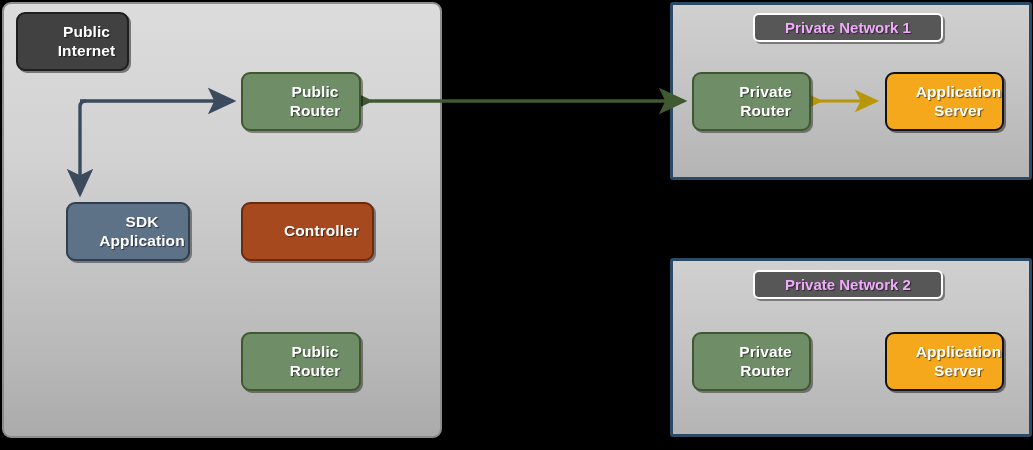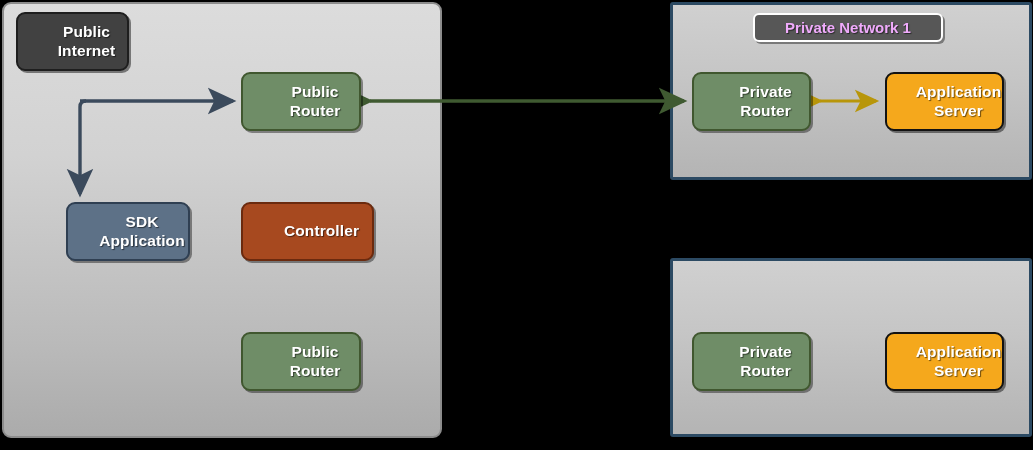--- a/index.html
+++ b/index.html
@@ -151,20 +151,23 @@
   <div class="node n-green" id="node-private-router-1">
     <span>Private
 Router</span>
   </div>
 
   <div class="node n-amber" id="node-app-server-1">
     <span>Application
 Server</span>
   </div>
 
+  <div class="nettitle" id="title-pn2">
+    <span>Private Network 2</span>
+  </div>
 
   <div class="node n-green" id="node-private-router-2">
     <span>Private
 Router</span>
   </div>
 
   <div class="node n-amber" id="node-app-server-2">
     <span>Application
 Server</span>
   </div>

